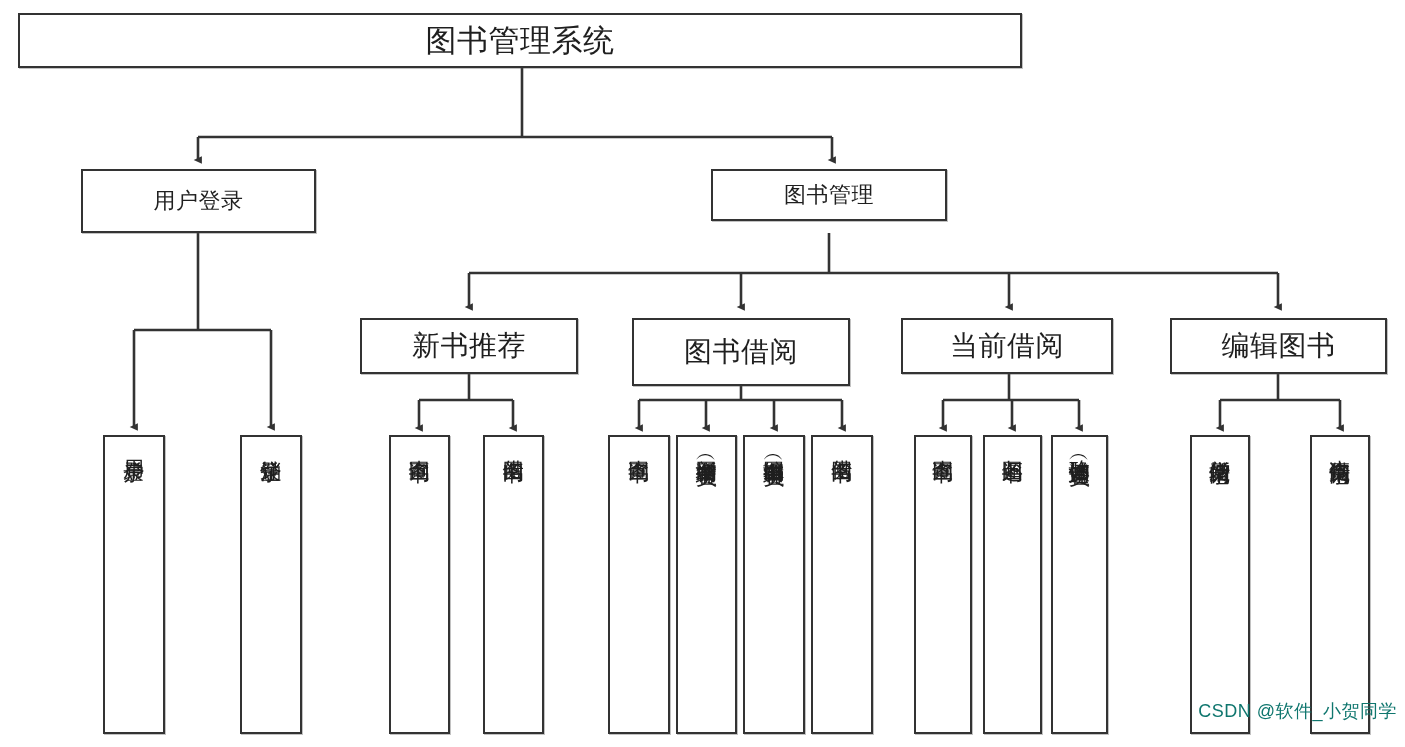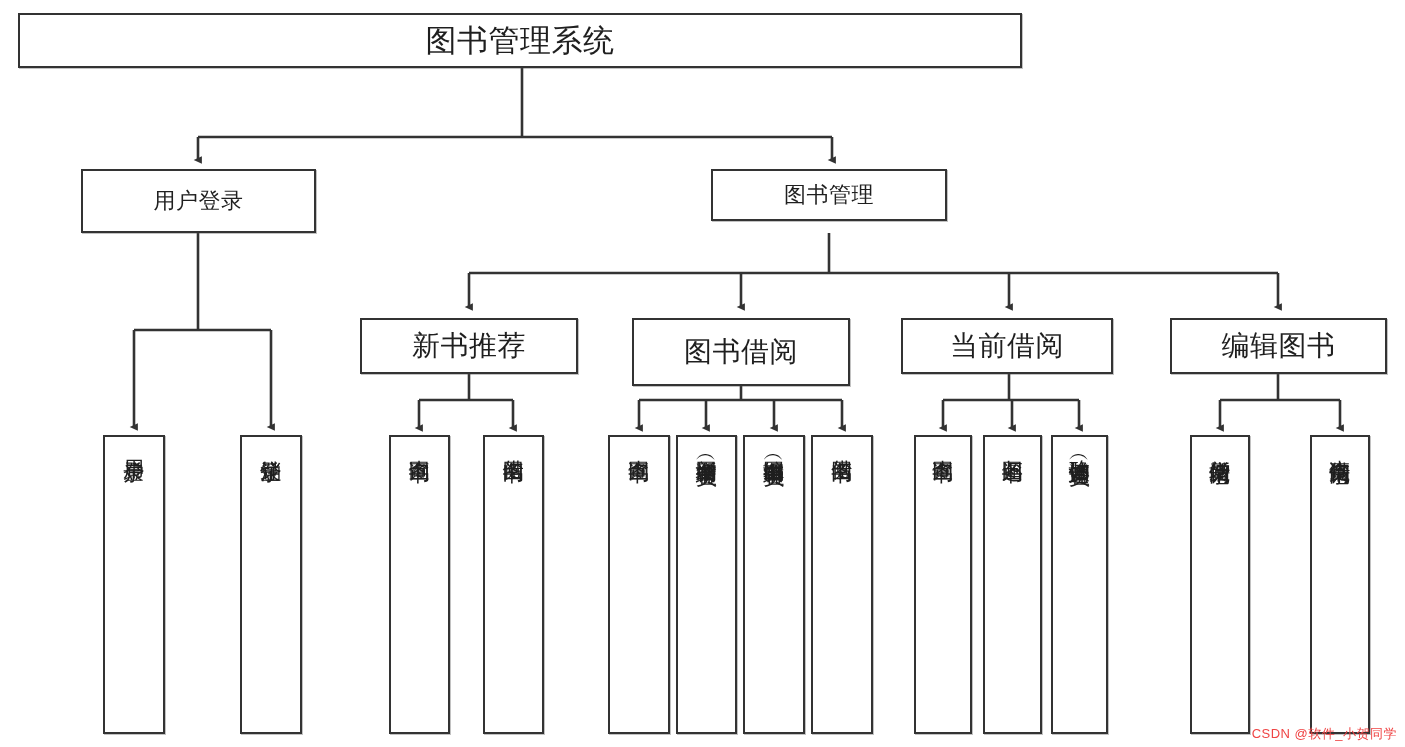--- a/index.html
+++ b/index.html
@@ -56,23 +56,23 @@
     writing-mode: vertical-rl;
     text-orientation: upright;
     font-size: 21px;
     line-height: 1.12;
     letter-spacing: 1px;
     white-space: nowrap;
   }
   #watermark {
     position: absolute;
     right: 8px;
-    bottom: 4px;
-    font-size: 13px;
-    color: #ef4444;
+    bottom: 24px;
+    font-size: 18px;
+    color: #0f766e;
     white-space: nowrap;
     letter-spacing: 0.5px;
   }
 </style>
 </head>
 <body>
 
 <div id="diagram-root">
 
   <svg id="edges-layer" viewBox="0 0 1405 747" width="1405" height="747" xmlns="http://www.w3.org/2000/svg">

